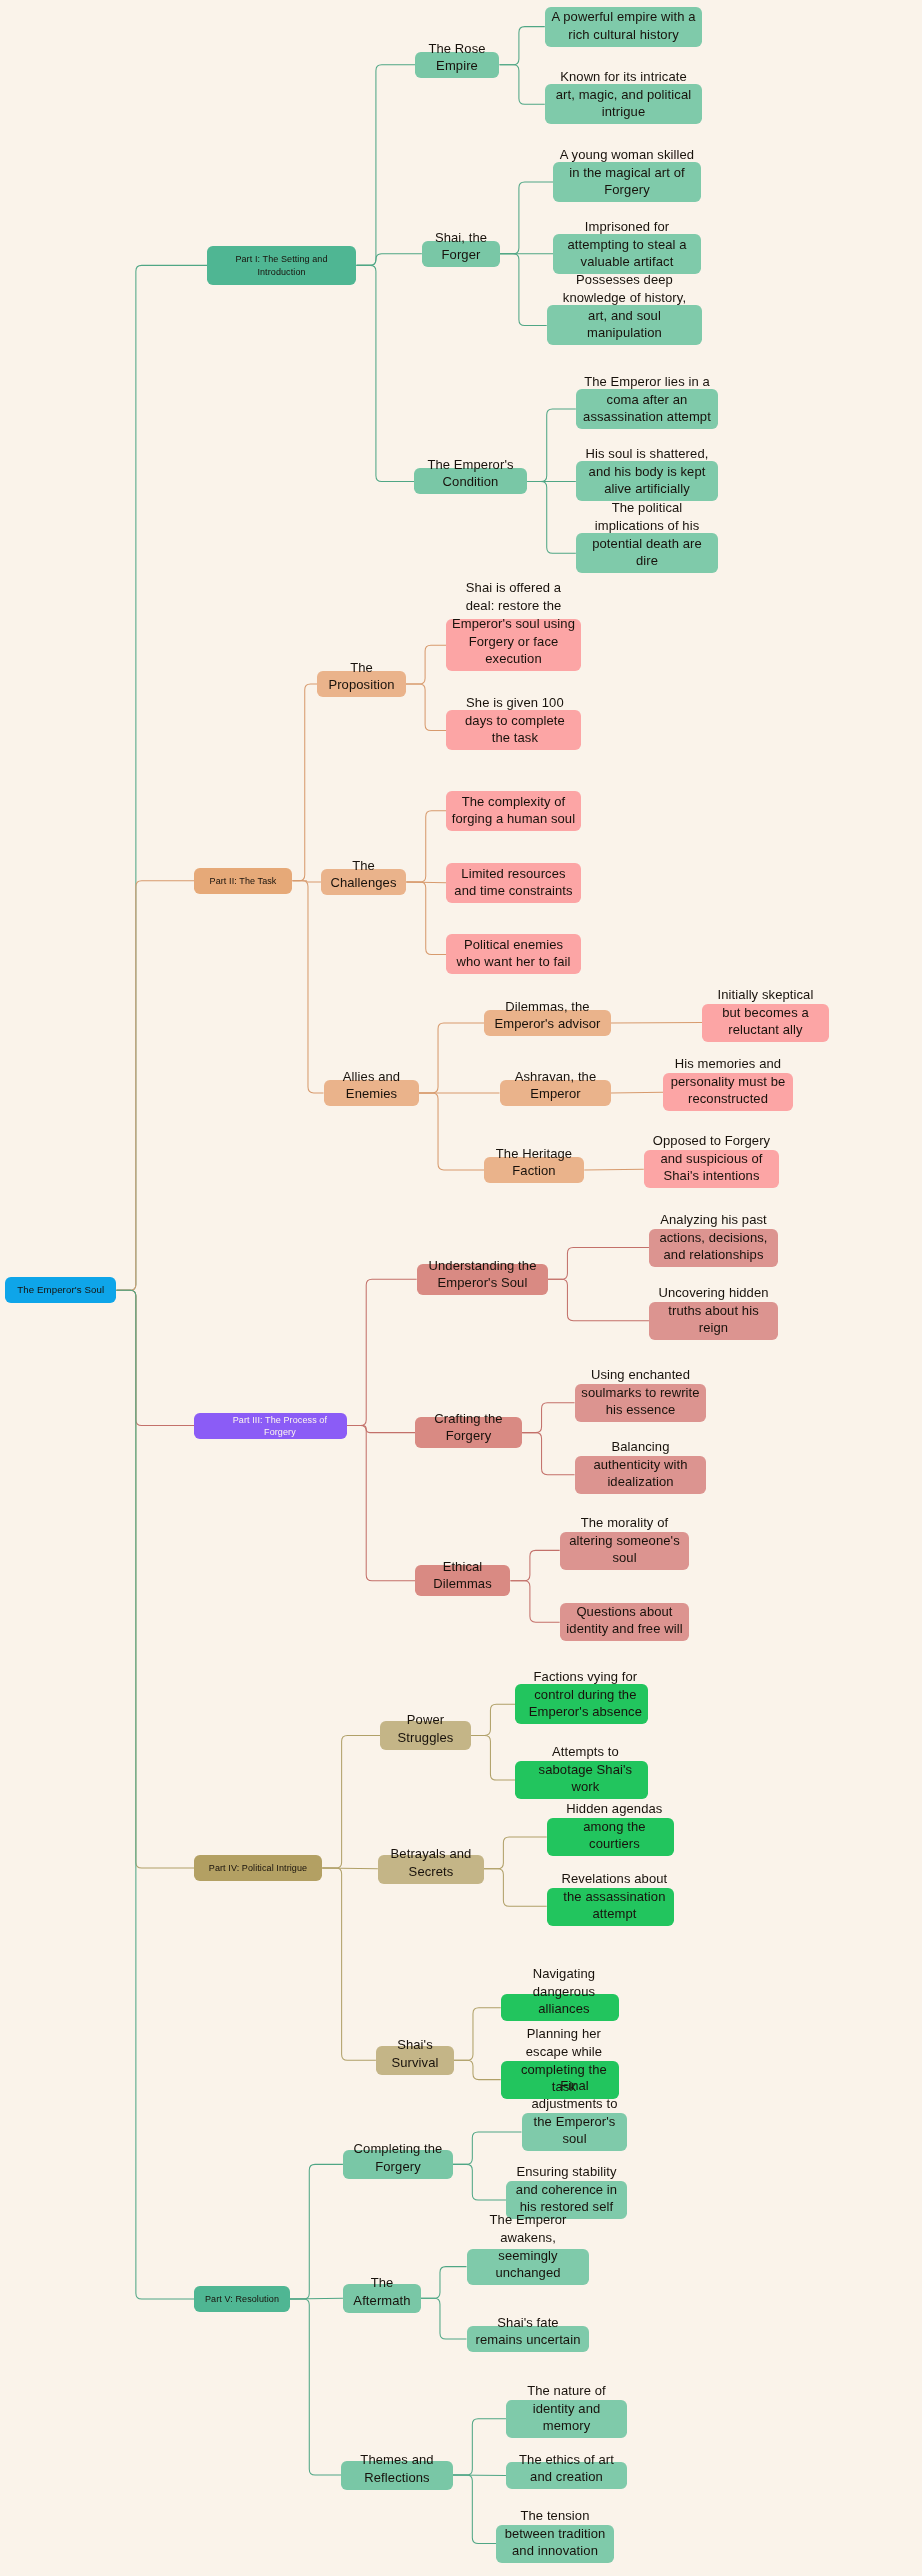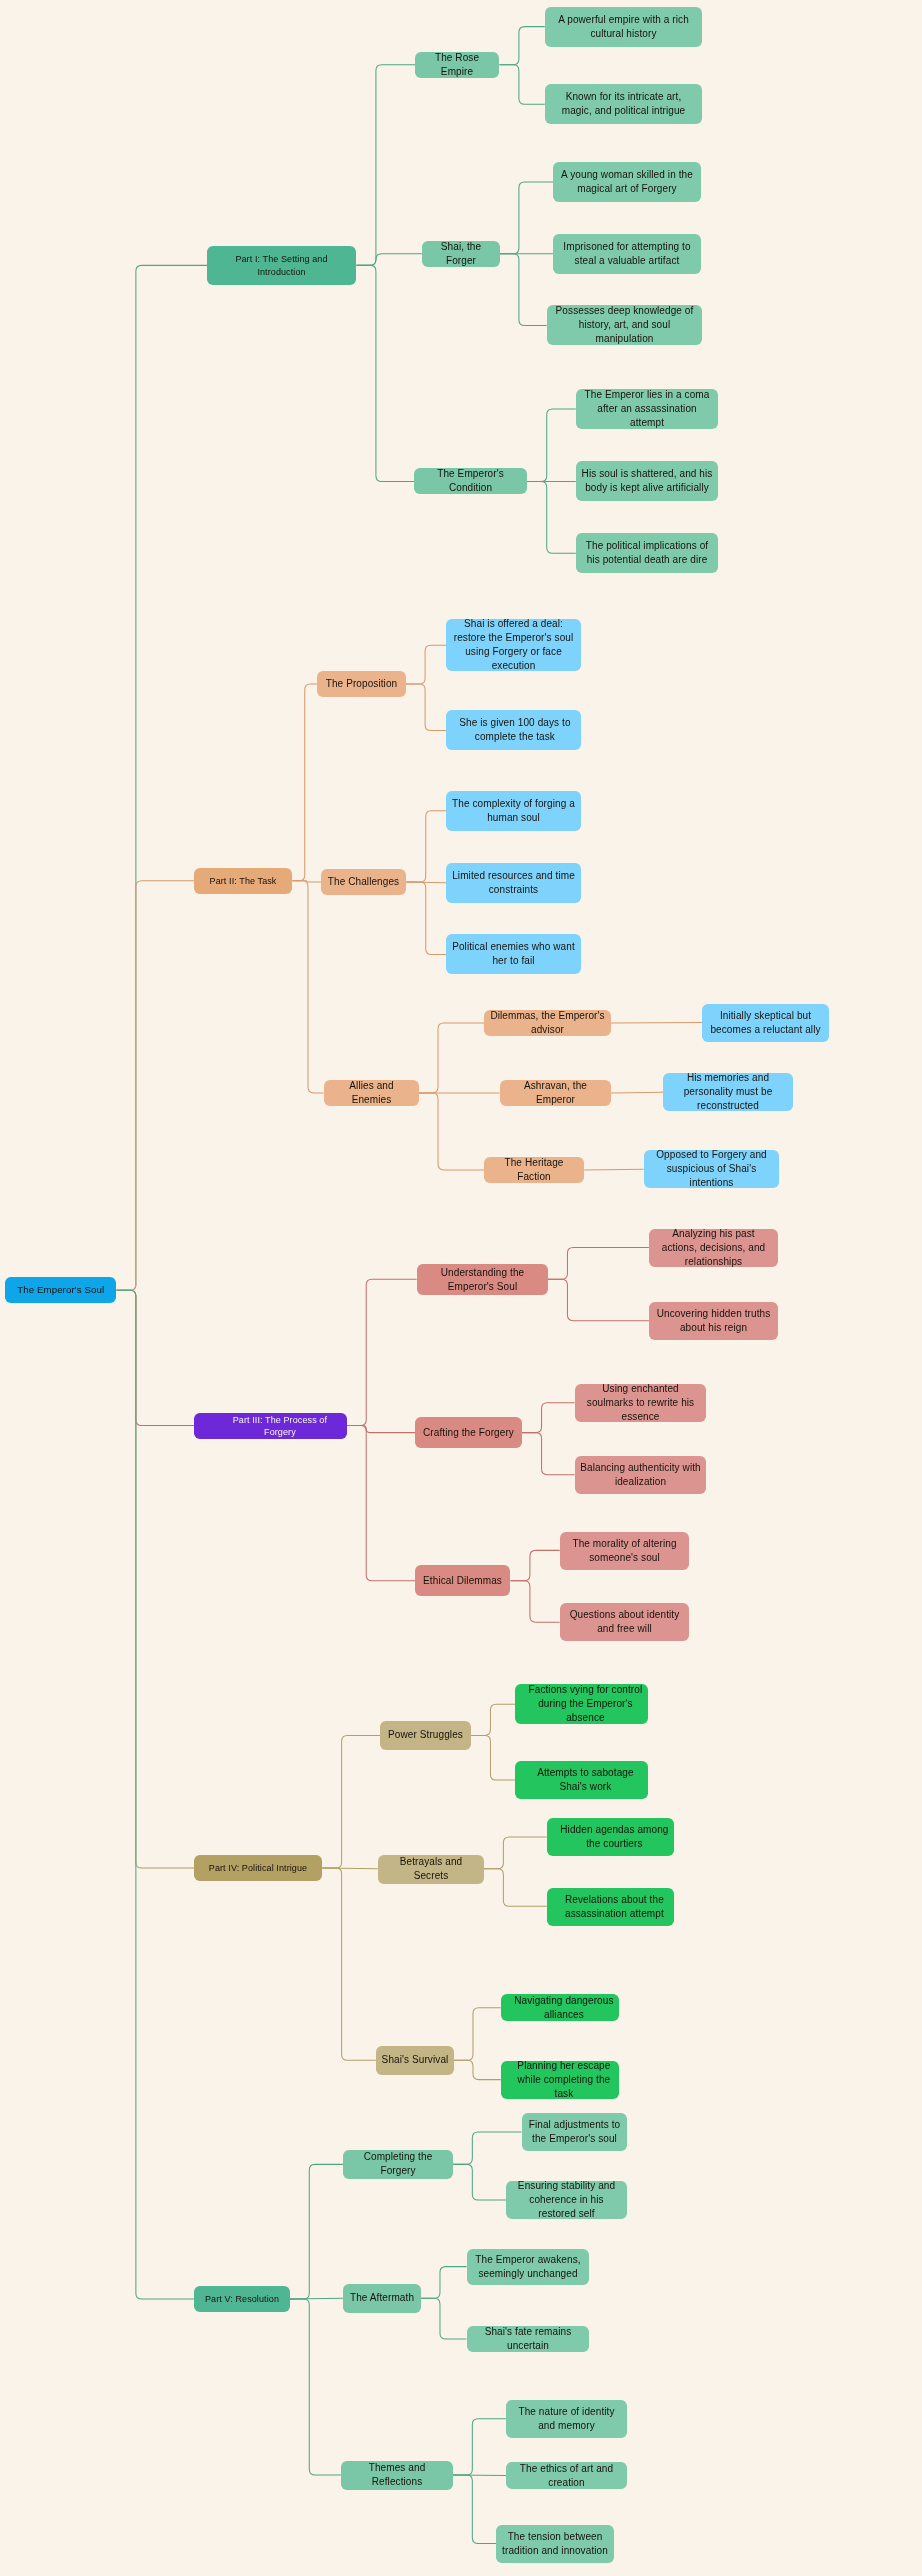--- a/index.html
+++ b/index.html
@@ -23,30 +23,30 @@
     letter-spacing:0.1px;
   }
   .node span{display:block;width:100%;}
   
   .root      {background:#0ea5e9;}
   .g-part    {background:#4fb693;}
   .g-sub     {background:#79c7a6;}
   .g-leaf    {background:#7fcaaa;}
   .o-part    {background:#e6a978;}
   .o-sub     {background:#eab38b;}
-  .o-leaf    {background:#7dd3fc;}
-  .r-part    {background:#6d28d9;color:#fdf6f0;padding-left:24px;}
+  .o-leaf    {background:#fca5a5;}
+  .r-part    {background:#8b5cf6;color:#fdf6f0;padding-left:24px;}
   .r-sub     {background:#d98a83;}
   .r-leaf    {background:#dc9490;}
   .k-part    {background:#b3a063;}
   .k-sub     {background:#c4b587;}
   .k-leaf    {background:#22c55e;padding-left:13px;}
   .fs15{font-size:9.7px;}
   .fs14{font-size:9px;}
-  .fs13{font-size:10px;}
+  .fs13{font-size:13px;align-items:flex-end;}
 </style>
 </head>
 <body>
 
 <div id="canvas">
   <svg id="links" viewBox="0 0 1425 3981" width="922" height="2576">
       <path d="M180,1994 H201 Q210,1994 210,1985 V419 Q210,410 219,410 H320" fill="none" stroke="#4fa685" stroke-width="1.6"></path>
       <path d="M180,1994 H201 Q210,1994 210,1985 V1370 Q210,1361 219,1361 H300" fill="none" stroke="#d79a6d" stroke-width="1.6"></path>
       <path d="M180,1994 H201 Q210,1994 210,2003 V2194 Q210,2203 219,2203 H300" fill="none" stroke="#c3706a" stroke-width="1.6"></path>
       <path d="M180,1994 H201 Q210,1994 210,2003 V2878 Q210,2887 219,2887 H300" fill="none" stroke="#b0a068" stroke-width="1.6"></path>

